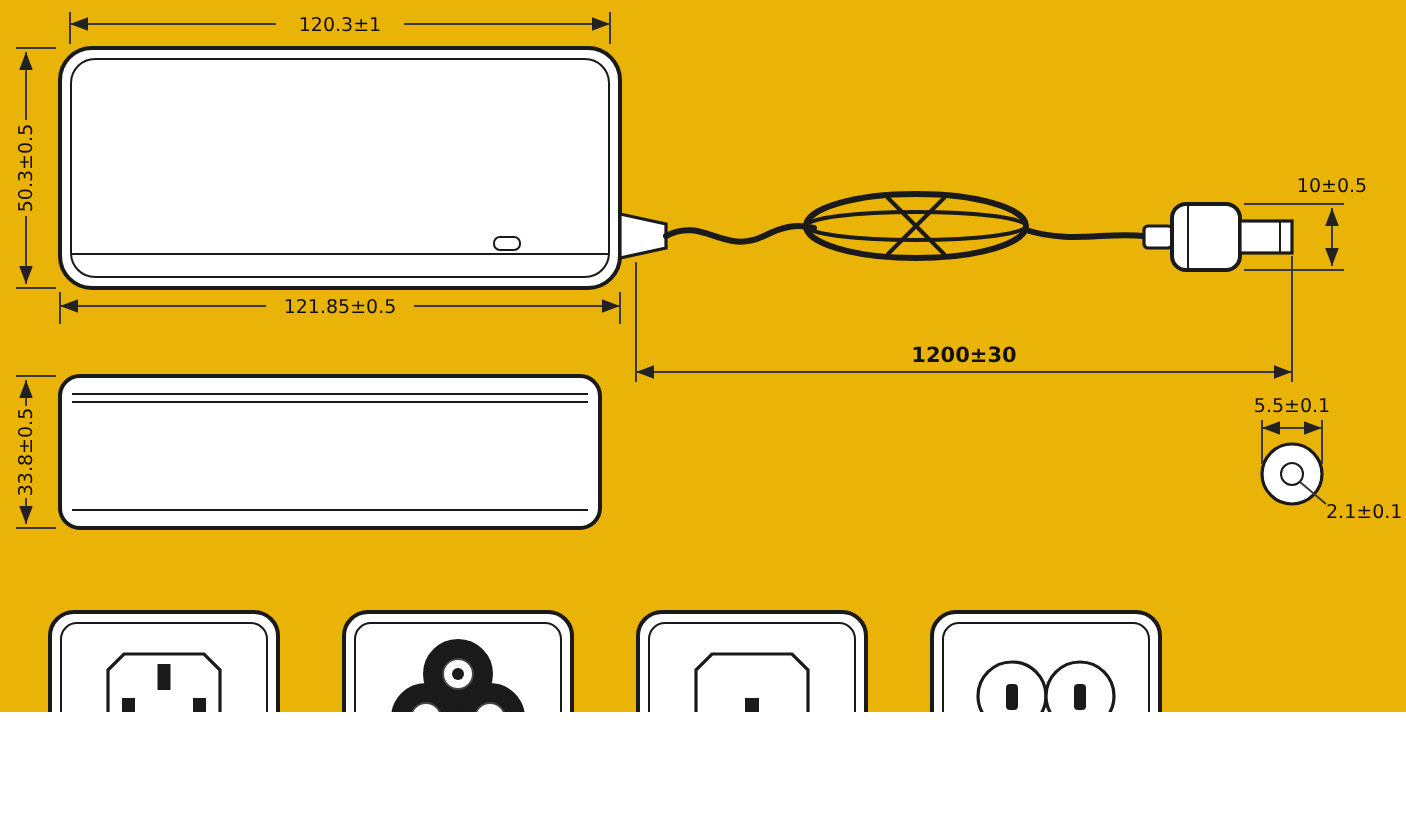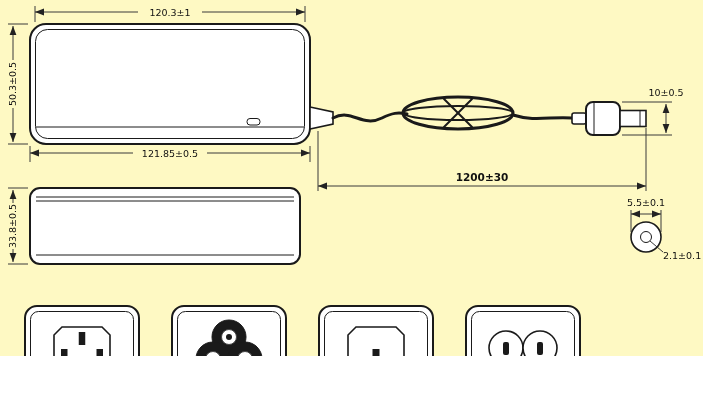--- a/index.html
+++ b/index.html
@@ -1,20 +1,20 @@
 <!DOCTYPE html>
 <html><head>
 <meta charset="utf-8">
 <style>
   html, body { margin: 0; padding: 0; background: #ffffff; }
   #stage {
     position: relative;
     width: 703px;
     height: 356px;
-    background: #fef9c3;
+    background: #eab308;
     font-family: "DejaVu Sans", sans-serif;
     overflow: hidden;
   }
   svg { display: block; }
   .outline   { fill: #ffffff; stroke: #1a1a1a; stroke-width: 2; }
   .outline2  { fill: #ffffff; stroke: #1a1a1a; stroke-width: 1.6; }
   .thin      { fill: none;    stroke: #1a1a1a; stroke-width: 1; }
   .cable     { fill: none;    stroke: #1a1a1a; stroke-width: 3; stroke-linecap: round; }
   .cable2    { fill: none;    stroke: #1a1a1a; stroke-width: 2; stroke-linecap: round; }
   .dim       { fill: none;    stroke: #3a3a3a; stroke-width: 1; }

